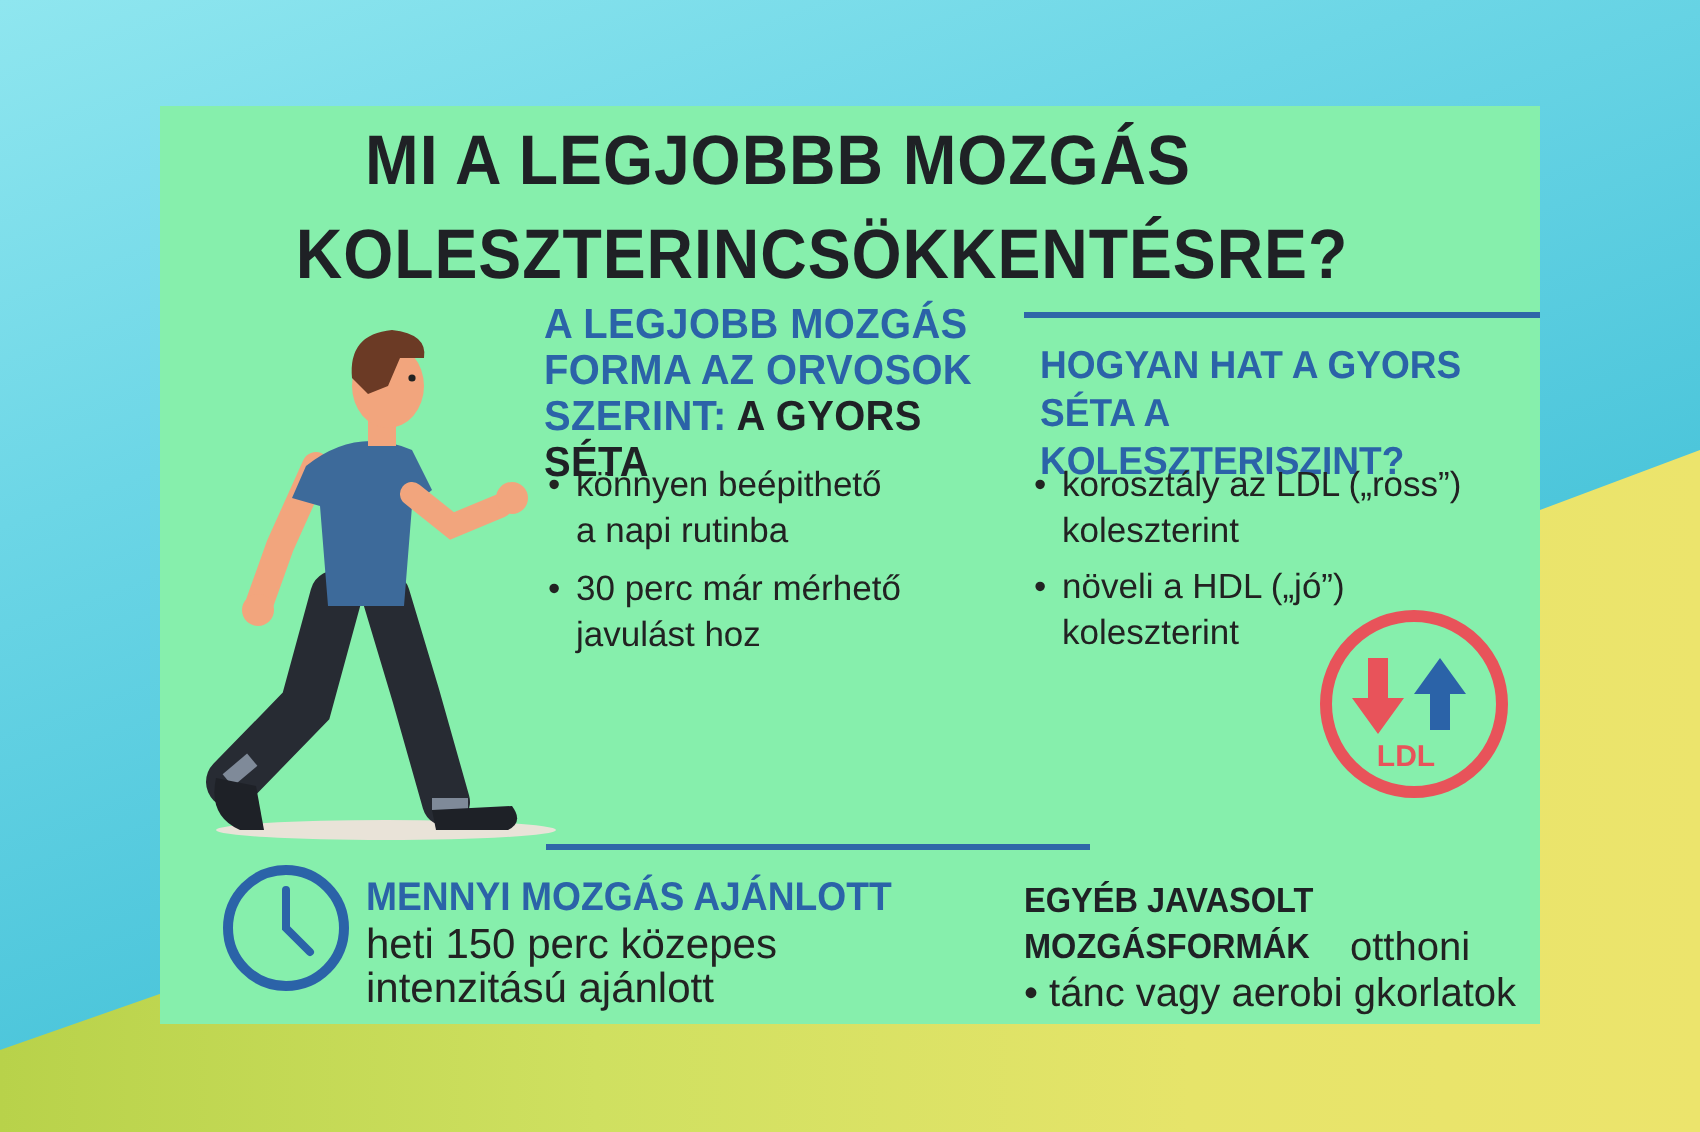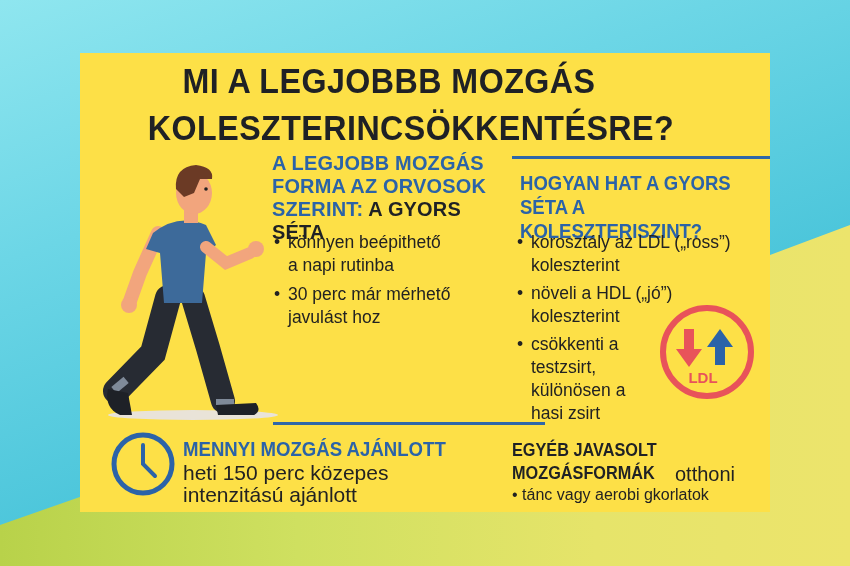--- a/index.html
+++ b/index.html
@@ -12,21 +12,21 @@
     position:absolute; inset:0;
     background: linear-gradient(160deg, #8fe6ef 0%, #6cd6e6 30%, #3fbfd6 75%, #36b7cf 100%);
   }
   .bg-yellow {
     position:absolute; inset:0;
     background: linear-gradient(90deg, #b8d24a 0%, #cfe060 35%, #e6e46a 70%, #ece46c 100%);
     clip-path: polygon(0 560px, 0 566px, 850px 566px, 850px 225px, 770px 255px, 0 525px);
   }
   .card {
     position:absolute; left:80px; top:53px; width:690px; height:459px;
-    background:#fde047;
+    background:#86efac;
   }
   .abs { position:absolute; }
   .title {
     left:0; width:690px; text-align:center;
     font-weight:700; color:#1f2125; font-size:35px; letter-spacing:0.5px;
     font-family:"Liberation Sans", sans-serif;
     transform:scaleX(0.92); transform-origin:center;
   }
   .t1 { top:8px; left:-36px; }
   .t2 { top:55px; left:-14px; }
@@ -66,21 +66,21 @@
     left:103px; top:409px; font-size:21px; line-height:22px; color:#222; width:240px;
   }
   .bottom-right-title {
     left:432px; top:386px; font-size:17.5px; line-height:23px; color:#1f2125; font-weight:700;
     transform:scaleX(0.93); transform-origin:left top; width:240px;
   }
   .bottom-right-extra {
     left:575px; top:410px; font-size:20px; color:#222;margin-left:20px;
   }
   .bottom-right-bullet {
-    left:432px; top:433px; font-size:16px; color:#222; white-space:nowrap;
+    left:432px; top:433px; font-size:20px; color:#222; white-space:nowrap;
   }
   .walker { left:18px; top:100px; width:180px; height:280px; }
   .clock { left:30px; top:378px; width:66px; height:66px; }
   .ldl { left:578px; top:250px; width:98px; height:98px; }
 </style>
 </head>
 <body>
 
 <div class="bg-cyan"></div>
 <div class="bg-yellow"></div>
@@ -126,21 +126,20 @@
   </ul>
 
   <div class="abs rule r-right"></div>
   <div class="abs h-right heading-blue">
     <div>HOGYAN HAT A GYORS</div>
     <div>SÉTA A KOLESZTERISZINT?</div>
   </div>
   <ul class="abs bul b-right">
     <li style="width:215px;">korosztály az LDL („ross”) koleszterint</li>
     <li style="width:150px;">növeli a HDL („jó”) koleszterint</li>
-    <li style="width:110px;">csökkenti a testzsirt, különösen a hasi zsirt</li>
   </ul>
 
   <svg class="abs ldl" viewBox="0 0 98 98">
     <circle cx="49" cy="49" r="44" fill="none" stroke="#e8535a" stroke-width="6"></circle>
     <path d="M26 26 L36 26 L36 46 L44 46 L31 64 L18 46 L26 46 Z" fill="#e8535a"></path>
     <path d="M57 62 L57 44 L49 44 L62 26 L75 44 L67 44 L67 62 Z" fill="#2b63a8"></path>
     <text x="45" y="80" text-anchor="middle" font-family="Liberation Sans, sans-serif" font-weight="700" font-size="15" fill="#e8535a">LDL</text>
   </svg>
 
   <div class="abs rule r-bottom"></div>

